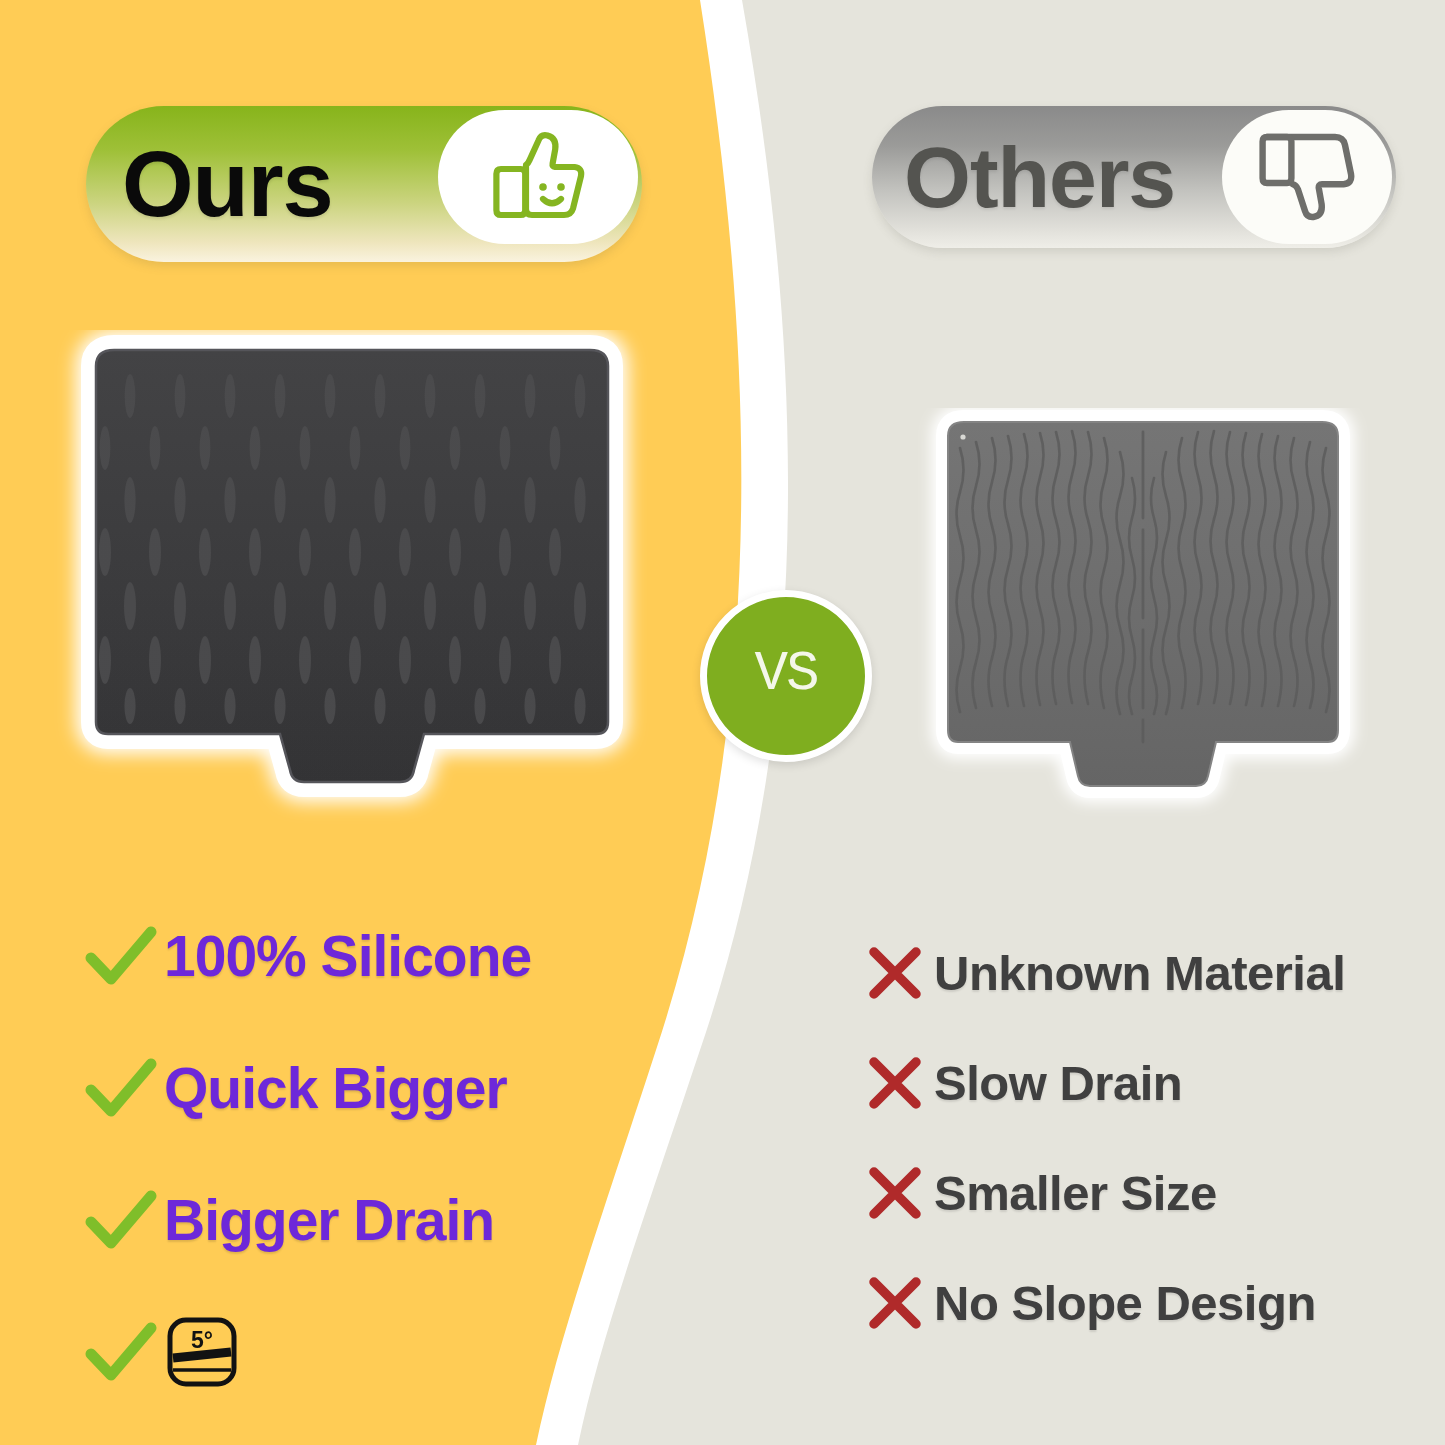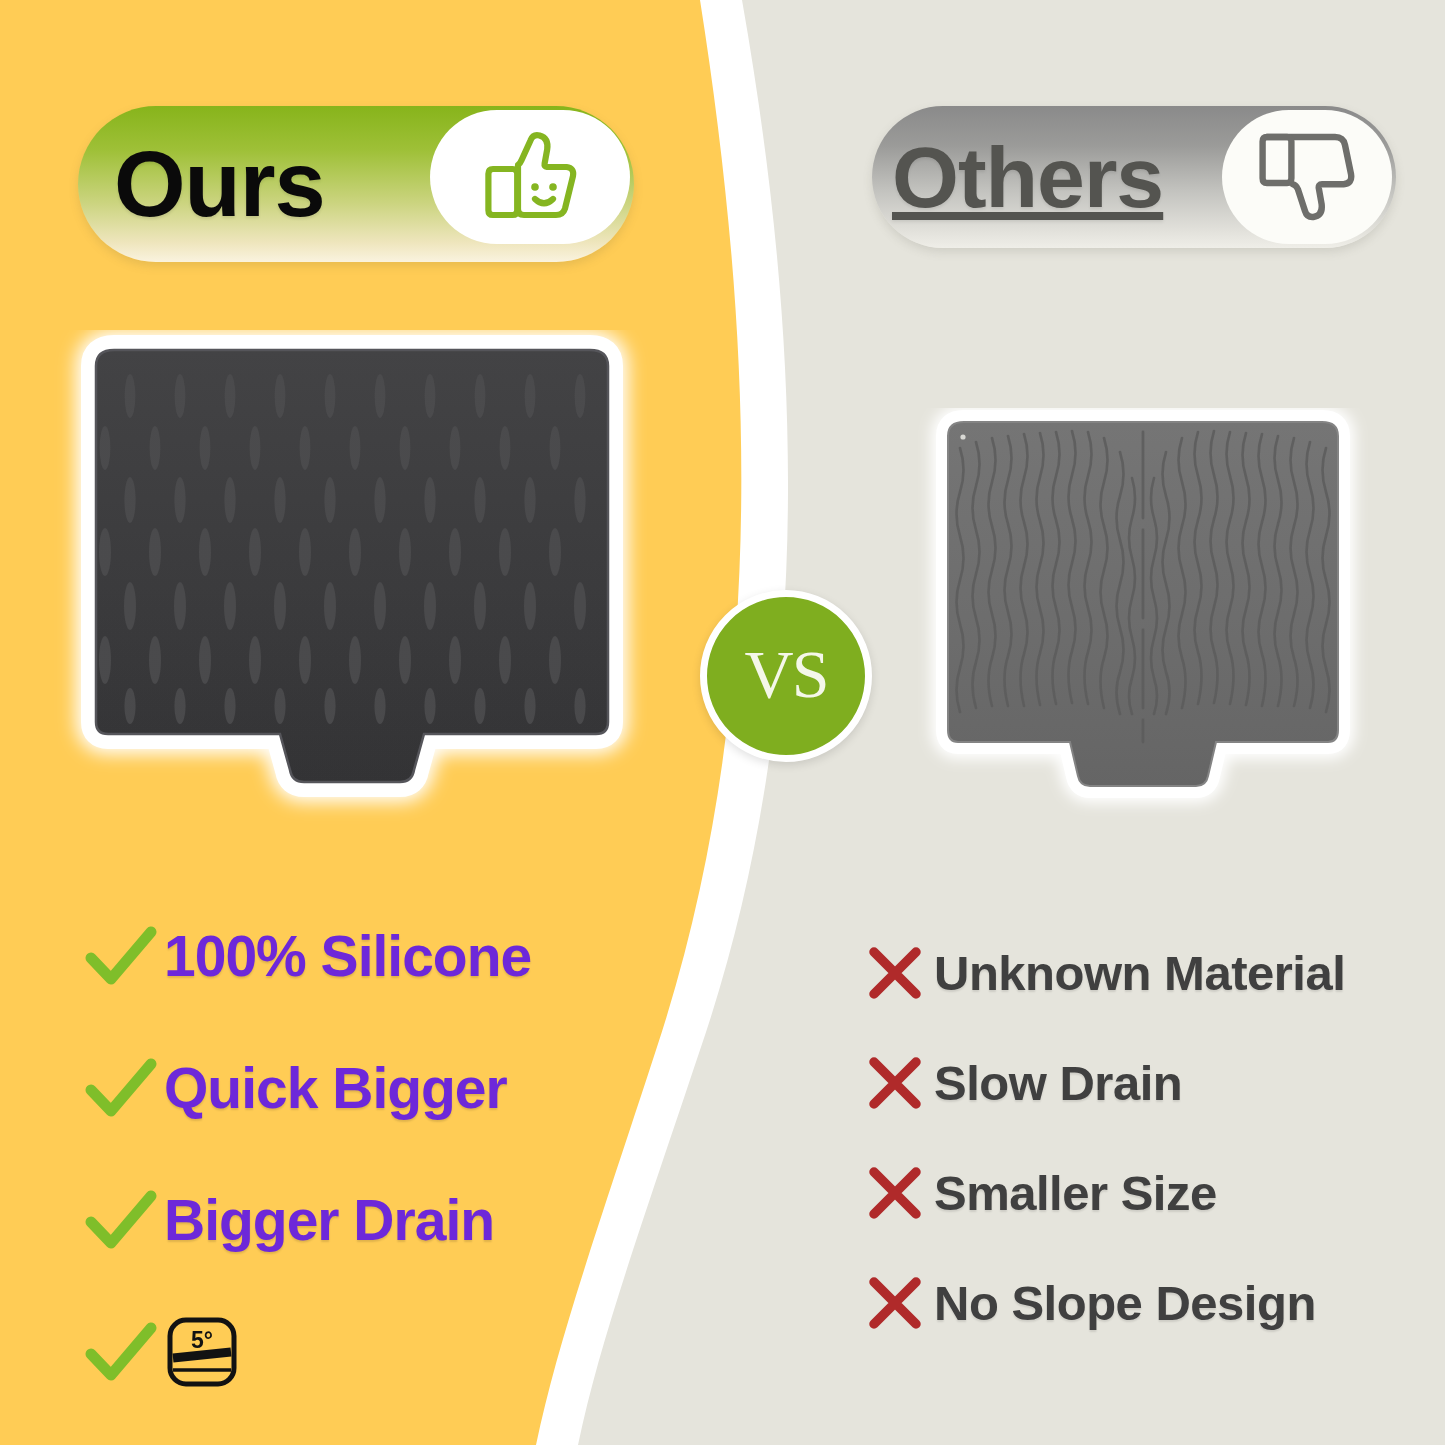--- a/index.html
+++ b/index.html
@@ -18,42 +18,41 @@
   .bg-svg{position:absolute;inset:0;width:1445px;height:1445px;display:block;}
 
   
   .badge{
     position:absolute;
     display:flex;align-items:center;
     border-radius:999px;
     box-sizing:border-box;
   }
   #badge-ours{
-    left:78px;top:106px;width:556px;height:156px;
+    left:86px;top:106px;width:556px;height:156px;
     background:linear-gradient(to bottom,#87B41B 0%,#9EC037 28%,#CBD47F 62%,#EFE6BE 88%,#FAF3DF 100%);
     box-shadow:0 4px 10px rgba(120,110,60,.18);
   }
   #badge-others{
     left:872px;top:106px;width:524px;height:142px;
     background:linear-gradient(to bottom,#8A8A8A 0%,#9B9B99 28%,#C3C3BF 60%,#E2E1DB 88%,#EFEEE8 100%);
     box-shadow:0 4px 10px rgba(110,110,100,.18);
   }
   .badge-label{
     font-weight:bold;
     letter-spacing:-1px;
     white-space:nowrap;
   }
   #badge-ours .badge-label{
     color:#0A0A0A;font-size:92px;margin-left:36px;
     text-shadow:0 2px 3px rgba(0,0,0,.10);
   }
   #badge-others .badge-label{
-    color:#545450;font-size:86px;margin-left:20px;
+    color:#545450;font-size:86px;margin-left:32px;
     text-shadow:0 2px 3px rgba(0,0,0,.08);
-    text-decoration:underline;
   }
   .badge-pill{
     position:absolute;right:4px;top:4px;
     height:134px;border-radius:999px;
     background:#FFFFFF;
     display:flex;align-items:center;justify-content:center;
   }
   #badge-ours .badge-pill{width:200px;background:#FFFFFF;}
   #badge-others .badge-pill{width:170px;background:#FCFCF8;}
 
@@ -67,22 +66,22 @@
   #vs-badge{
     position:absolute;left:700px;top:590px;width:172px;height:172px;
     border-radius:50%;
     background:#7FAE1F;
     border:7px solid #FFFFFF;
     box-sizing:border-box;
     display:flex;align-items:center;justify-content:center;
     box-shadow:0 3px 10px rgba(0,0,0,.12);
   }
   #vs-badge .vs-text{
-    font-family:Liberation Serif, serif;
-    color:#F4F7E9;font-size:68px;font-weight:normal;
+    font-family:Liberation Mono, monospace;
+    color:#F4F7E9;font-size:56px;font-weight:normal;
     letter-spacing:-2px;line-height:1;
     transform:translateY(-2px);
   }
 
   
   .feat-list{position:absolute;}
   #feat-ours{left:78px;top:890px;width:660px;}
   #feat-others{left:856px;top:918px;width:580px;}
 
   .feat-row{display:flex;align-items:center;}

